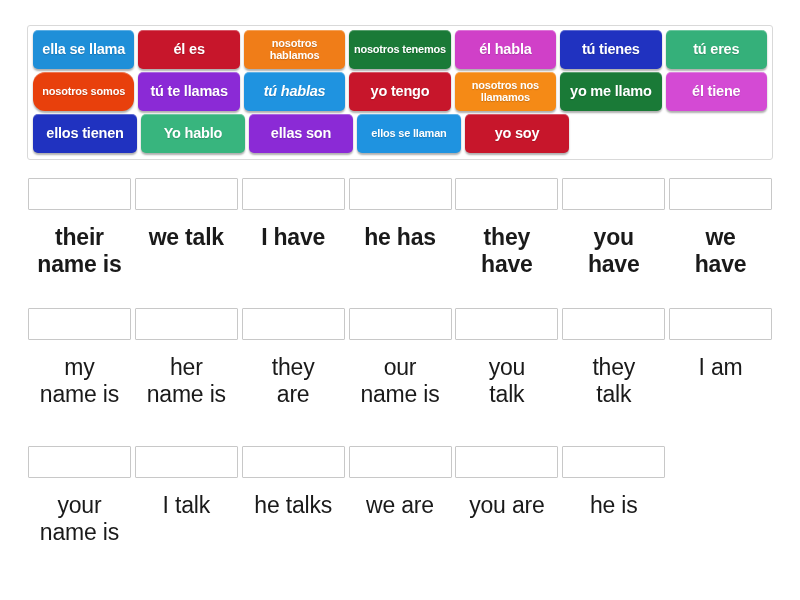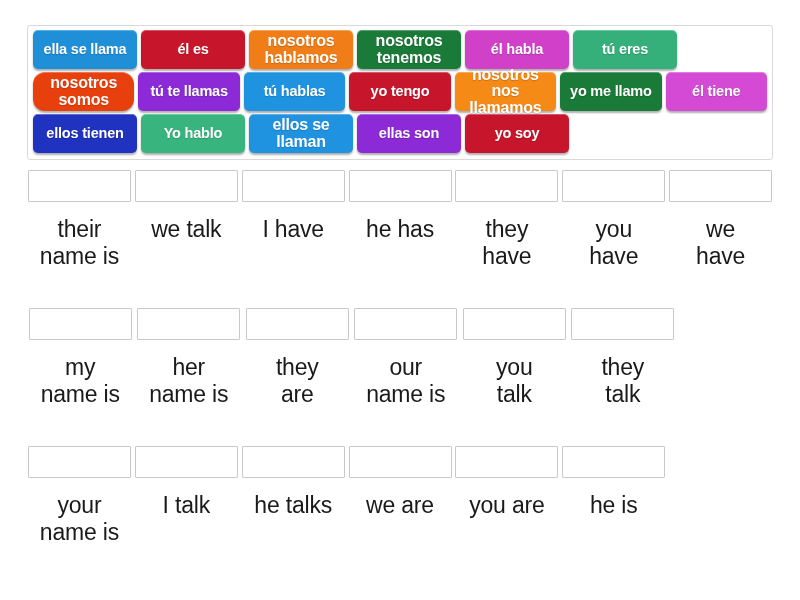--- a/index.html
+++ b/index.html
@@ -53,35 +53,35 @@
     font-weight: bold;
     line-height: 1.02;
     letter-spacing: -0.2px;
     box-shadow: 0 2px 2px rgba(0,0,0,0.32), inset 0 1px 0 rgba(255,255,255,0.28);
     cursor: pointer;
     user-select: none;
     padding: 0 2px;
     text-shadow: 0 1px 1px rgba(0,0,0,0.18);
   }
   .tile.one-line { font-size: 14.5px; }
-  .tile.two-line { font-size: 16px; }
+  .tile.two-line { font-size: 11px; }
   .tile.blank {
     background: transparent;
     box-shadow: none;
     cursor: default;
   }
 
   
   .answer-row {
     position: absolute;
     left: 27px;
     width: 746px;
     display: flex;
   }
-  .answer-row.r0 { top: 170px; }
+  .answer-row.r0 { top: 178px; font-weight: bold; }
   .answer-row.r1 { top: 308px; }
   .answer-row.r2 { top: 446px; }
 
   .answer-col {
     width: 106.5px;
     margin-right: 2px;
     display: flex;
     flex-direction: column;
     align-items: center;
   }
@@ -119,36 +119,37 @@
 
 <div id="app">
 
   <div class="tile-bank">
     <div class="tile-row">
       <div class="tile one-line" style="background: rgb(31, 143, 216);">ella se llama</div>
       <div class="tile one-line" style="background: rgb(199, 22, 43);">él es</div>
       <div class="tile two-line" style="background: rgb(240, 125, 24);">nosotros hablamos</div>
       <div class="tile two-line" style="background: rgb(26, 122, 55);">nosotros tenemos</div>
       <div class="tile one-line" style="background: rgb(208, 64, 200);">él habla</div>
+      <div class="tile one-line" style="background: rgb(32, 50, 192);">tú tienes</div>
       <div class="tile one-line" style="background: rgb(53, 176, 122);">tú eres</div>
     </div>
     <div class="tile-row">
       <div class="tile two-line" style="background: rgb(232, 64, 12); border-radius: 12px;">nosotros somos</div>
       <div class="tile one-line" style="background: rgb(139, 42, 214);">tú te llamas</div>
-      <div class="tile one-line" style="background: rgb(31, 147, 224);">tú hablas</div>
+      <div class="tile one-line" style="background: rgb(31, 147, 224); font-style: italic;">tú hablas</div>
       <div class="tile one-line" style="background: rgb(199, 22, 43);">yo tengo</div>
       <div class="tile two-line" style="background: rgb(245, 138, 22);">nosotros nos llamamos</div>
       <div class="tile one-line" style="background: rgb(26, 122, 55);">yo me llamo</div>
       <div class="tile one-line" style="background: rgb(212, 74, 212);">él tiene</div>
     </div>
     <div class="tile-row">
       <div class="tile one-line" style="background: rgb(32, 50, 192);">ellos tienen</div>
       <div class="tile one-line" style="background: rgb(56, 181, 126);">Yo hablo</div>
+      <div class="tile one-line" style="background: rgb(139, 42, 214);">ellas son</div>
       <div class="tile two-line" style="background: rgb(31, 147, 224);">ellos se llaman</div>
-      <div class="tile one-line" style="background: rgb(139, 42, 214);">ellas son</div>
       <div class="tile one-line" style="background: rgb(199, 22, 43);">yo soy</div>
       <div class="tile blank"></div>
     </div>
   </div>
 
   <div class="answer-row r0">
     <div class="answer-col">
       <div class="dropzone"></div>
       <div class="answer-label">their
 name is</div>
@@ -206,20 +207,24 @@
     <div class="answer-col">
       <div class="dropzone"></div>
       <div class="answer-label">you
 talk</div>
     </div>
     <div class="answer-col">
       <div class="dropzone"></div>
       <div class="answer-label">they
 talk</div>
     </div>
+    <div class="answer-col">
+      <div class="dropzone"></div>
+      <div class="answer-label">I am</div>
+    </div>
   </div>
 
   <div class="answer-row r2">
     <div class="answer-col">
       <div class="dropzone"></div>
       <div class="answer-label">your
 name is</div>
     </div>
     <div class="answer-col">
       <div class="dropzone"></div>

